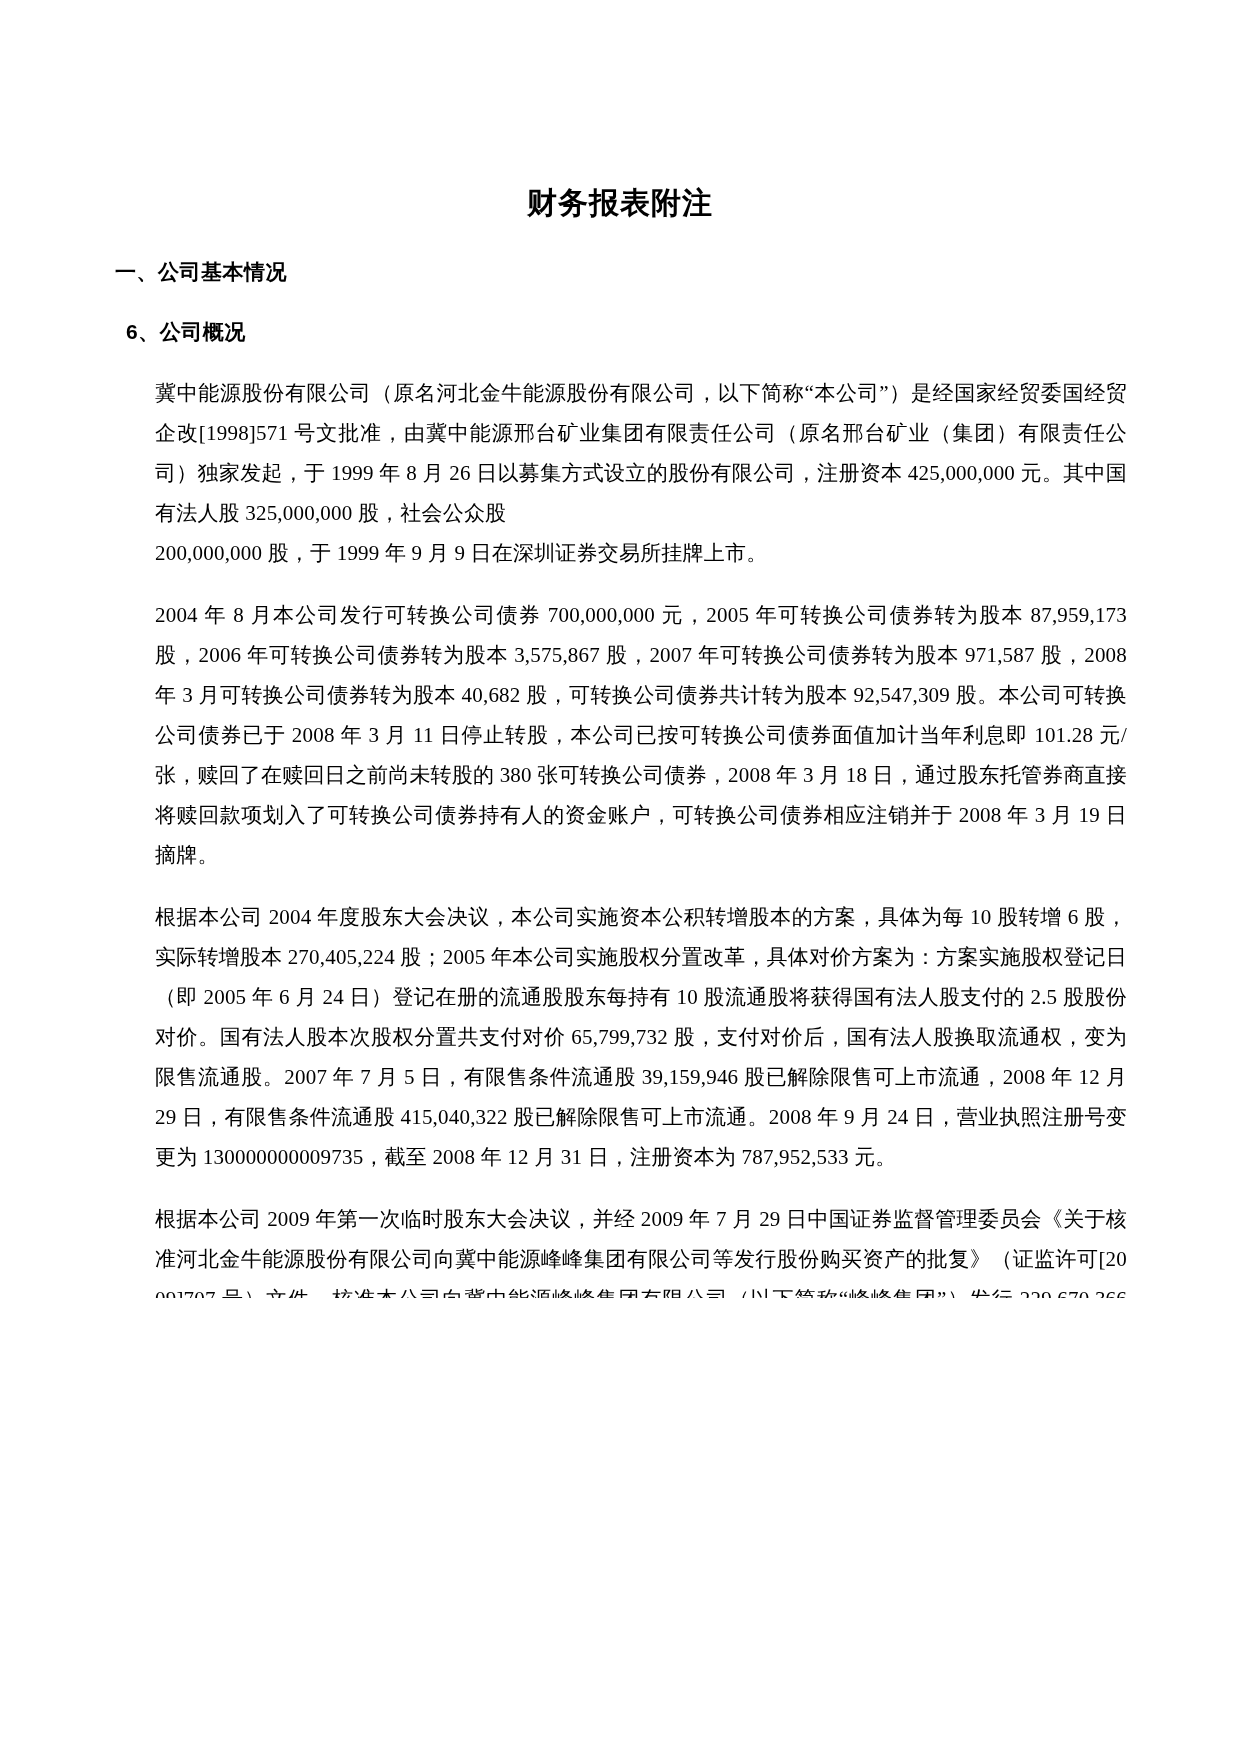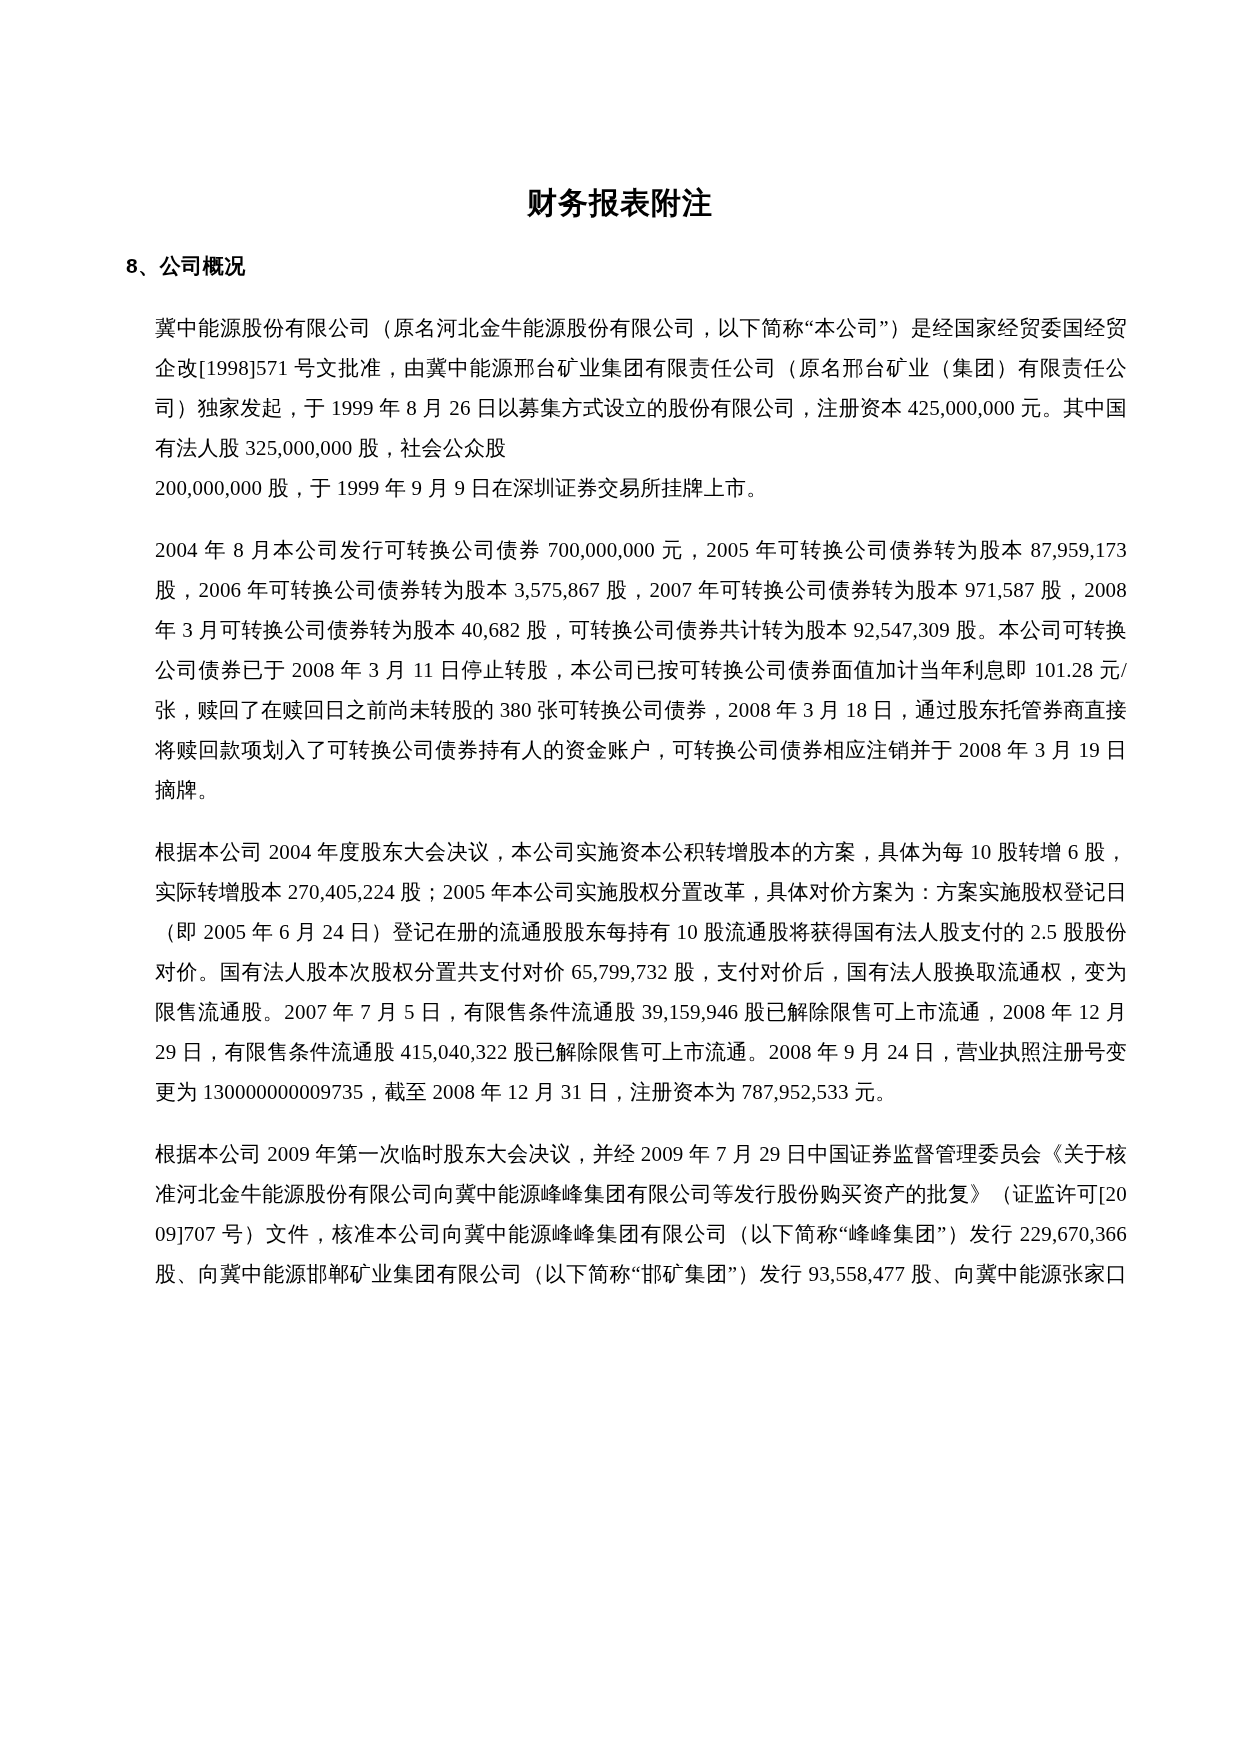--- a/index.html
+++ b/index.html
@@ -87,22 +87,23 @@
 </style>
 </head>
 <body>
 
 <div class="page">
 
   <div class="content">
 
     <h1 class="doc-title">财务报表附注</h1>
 
+    <h2 class="heading-1">一、公司基本情况</h2>
 
-    <h3 class="heading-2">8、公司概况</h3>
+    <h3 class="heading-2">6、公司概况</h3>
 
     <div class="body-block">
 
       <p class="para first-para">冀中能源股份有限公司（原名河北金牛能源股份有限公司，以下简称“本公司”）是经国家经贸委国经贸企改[1998]571 号文批准，由冀中能源邢台矿业集团有限责任公司（原名邢台矿业（集团）有限责任公司）独家发起，于 1999 年 8 月 26 日以募集方式设立的股份有限公司，注册资本 425,000,000 元。其中国有法人股 325,000,000 股，社会公众股</p>
 
       <p class="para no-justify" style="padding-top:0;">200,000,000 股，于 1999 年 9 月 9 日在深圳证券交易所挂牌上市。</p>
 
       <p class="para">2004 年 8 月本公司发行可转换公司债券 700,000,000 元，2005 年可转换公司债券转为股本 87,959,173 股，2006 年可转换公司债券转为股本 3,575,867 股，2007 年可转换公司债券转为股本 971,587 股，2008 年 3 月可转换公司债券转为股本 40,682 股，可转换公司债券共计转为股本 92,547,309 股。本公司可转换公司债券已于 2008 年 3 月 11 日停止转股，本公司已按可转换公司债券面值加计当年利息即 101.28 元/张，赎回了在赎回日之前尚未转股的 380 张可转换公司债券，2008 年 3 月 18 日，通过股东托管券商直接将赎回款项划入了可转换公司债券持有人的资金账户，可转换公司债券相应注销并于 2008 年 3 月 19 日摘牌。</p>
 
       <p class="para">根据本公司 2004 年度股东大会决议，本公司实施资本公积转增股本的方案，具体为每 10 股转增 6 股，实际转增股本 270,405,224 股；2005 年本公司实施股权分置改革，具体对价方案为：方案实施股权登记日（即 2005 年 6 月 24 日）登记在册的流通股股东每持有 10 股流通股将获得国有法人股支付的 2.5 股股份对价。国有法人股本次股权分置共支付对价 65,799,732 股，支付对价后，国有法人股换取流通权，变为限售流通股。2007 年 7 月 5 日，有限售条件流通股 39,159,946 股已解除限售可上市流通，2008 年 12 月 29 日，有限售条件流通股 415,040,322 股已解除限售可上市流通。2008 年 9 月 24 日，营业执照注册号变更为 130000000009735，截至 2008 年 12 月 31 日，注册资本为 787,952,533 元。</p>

